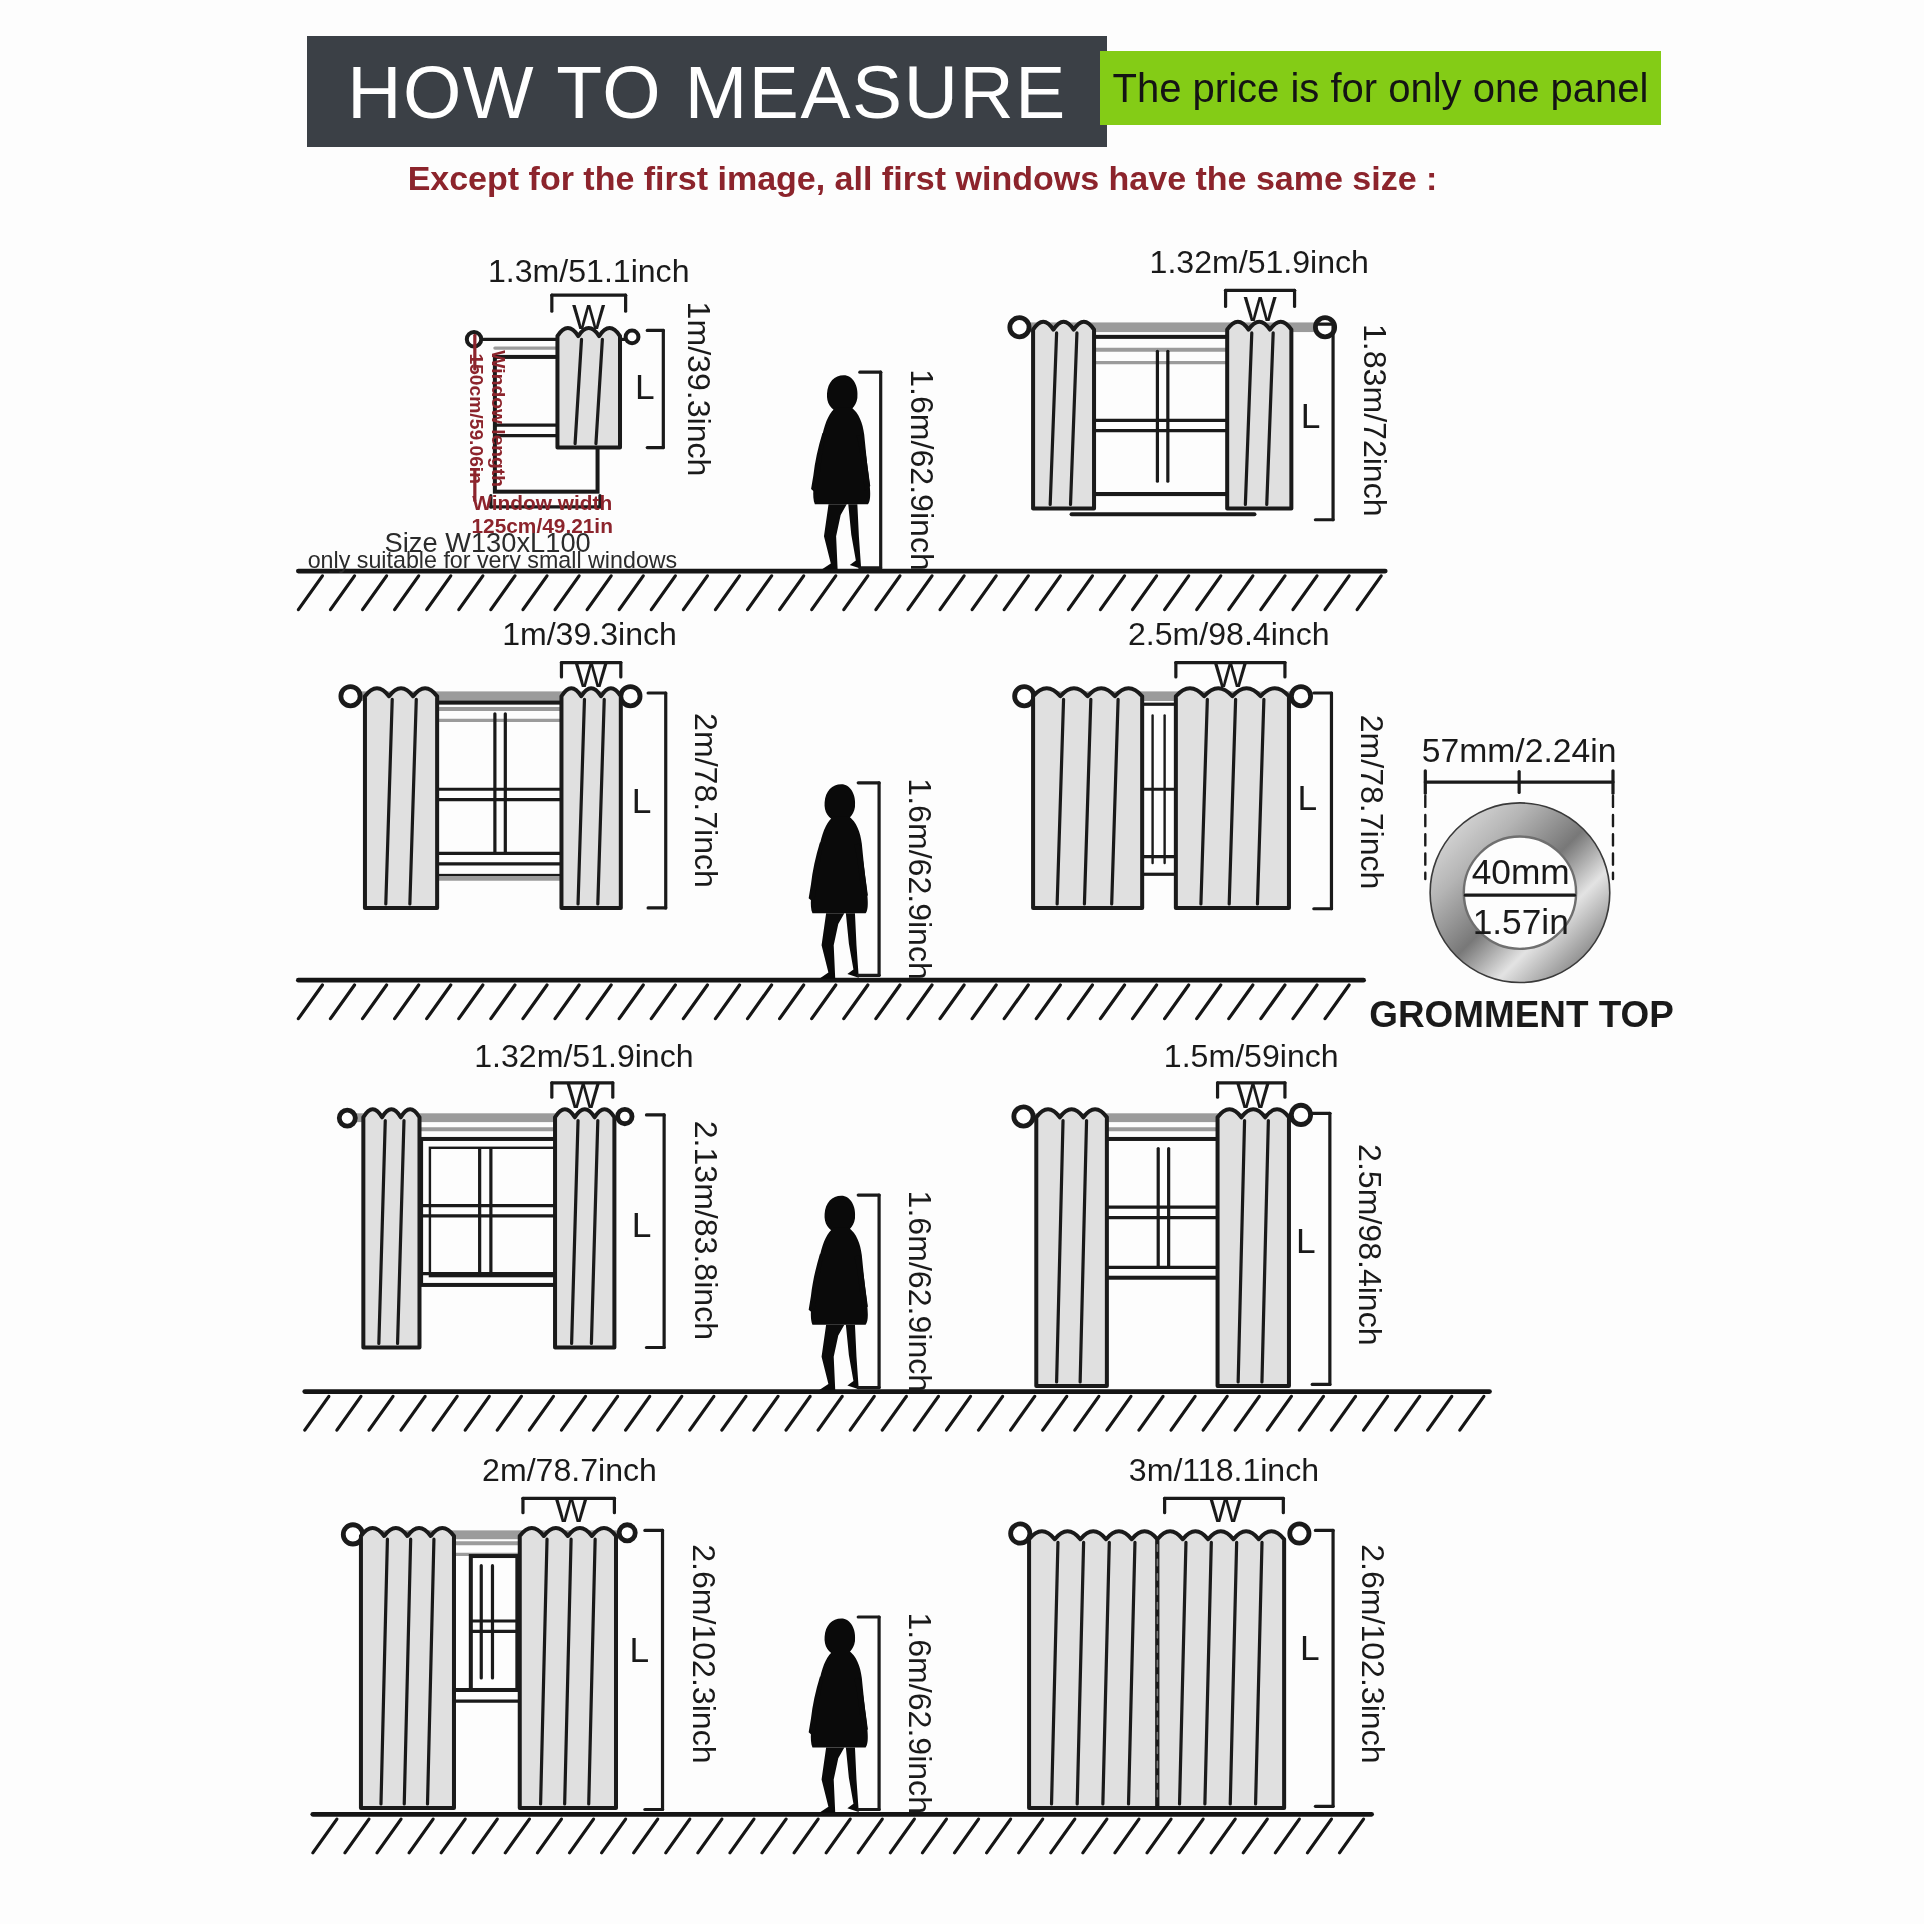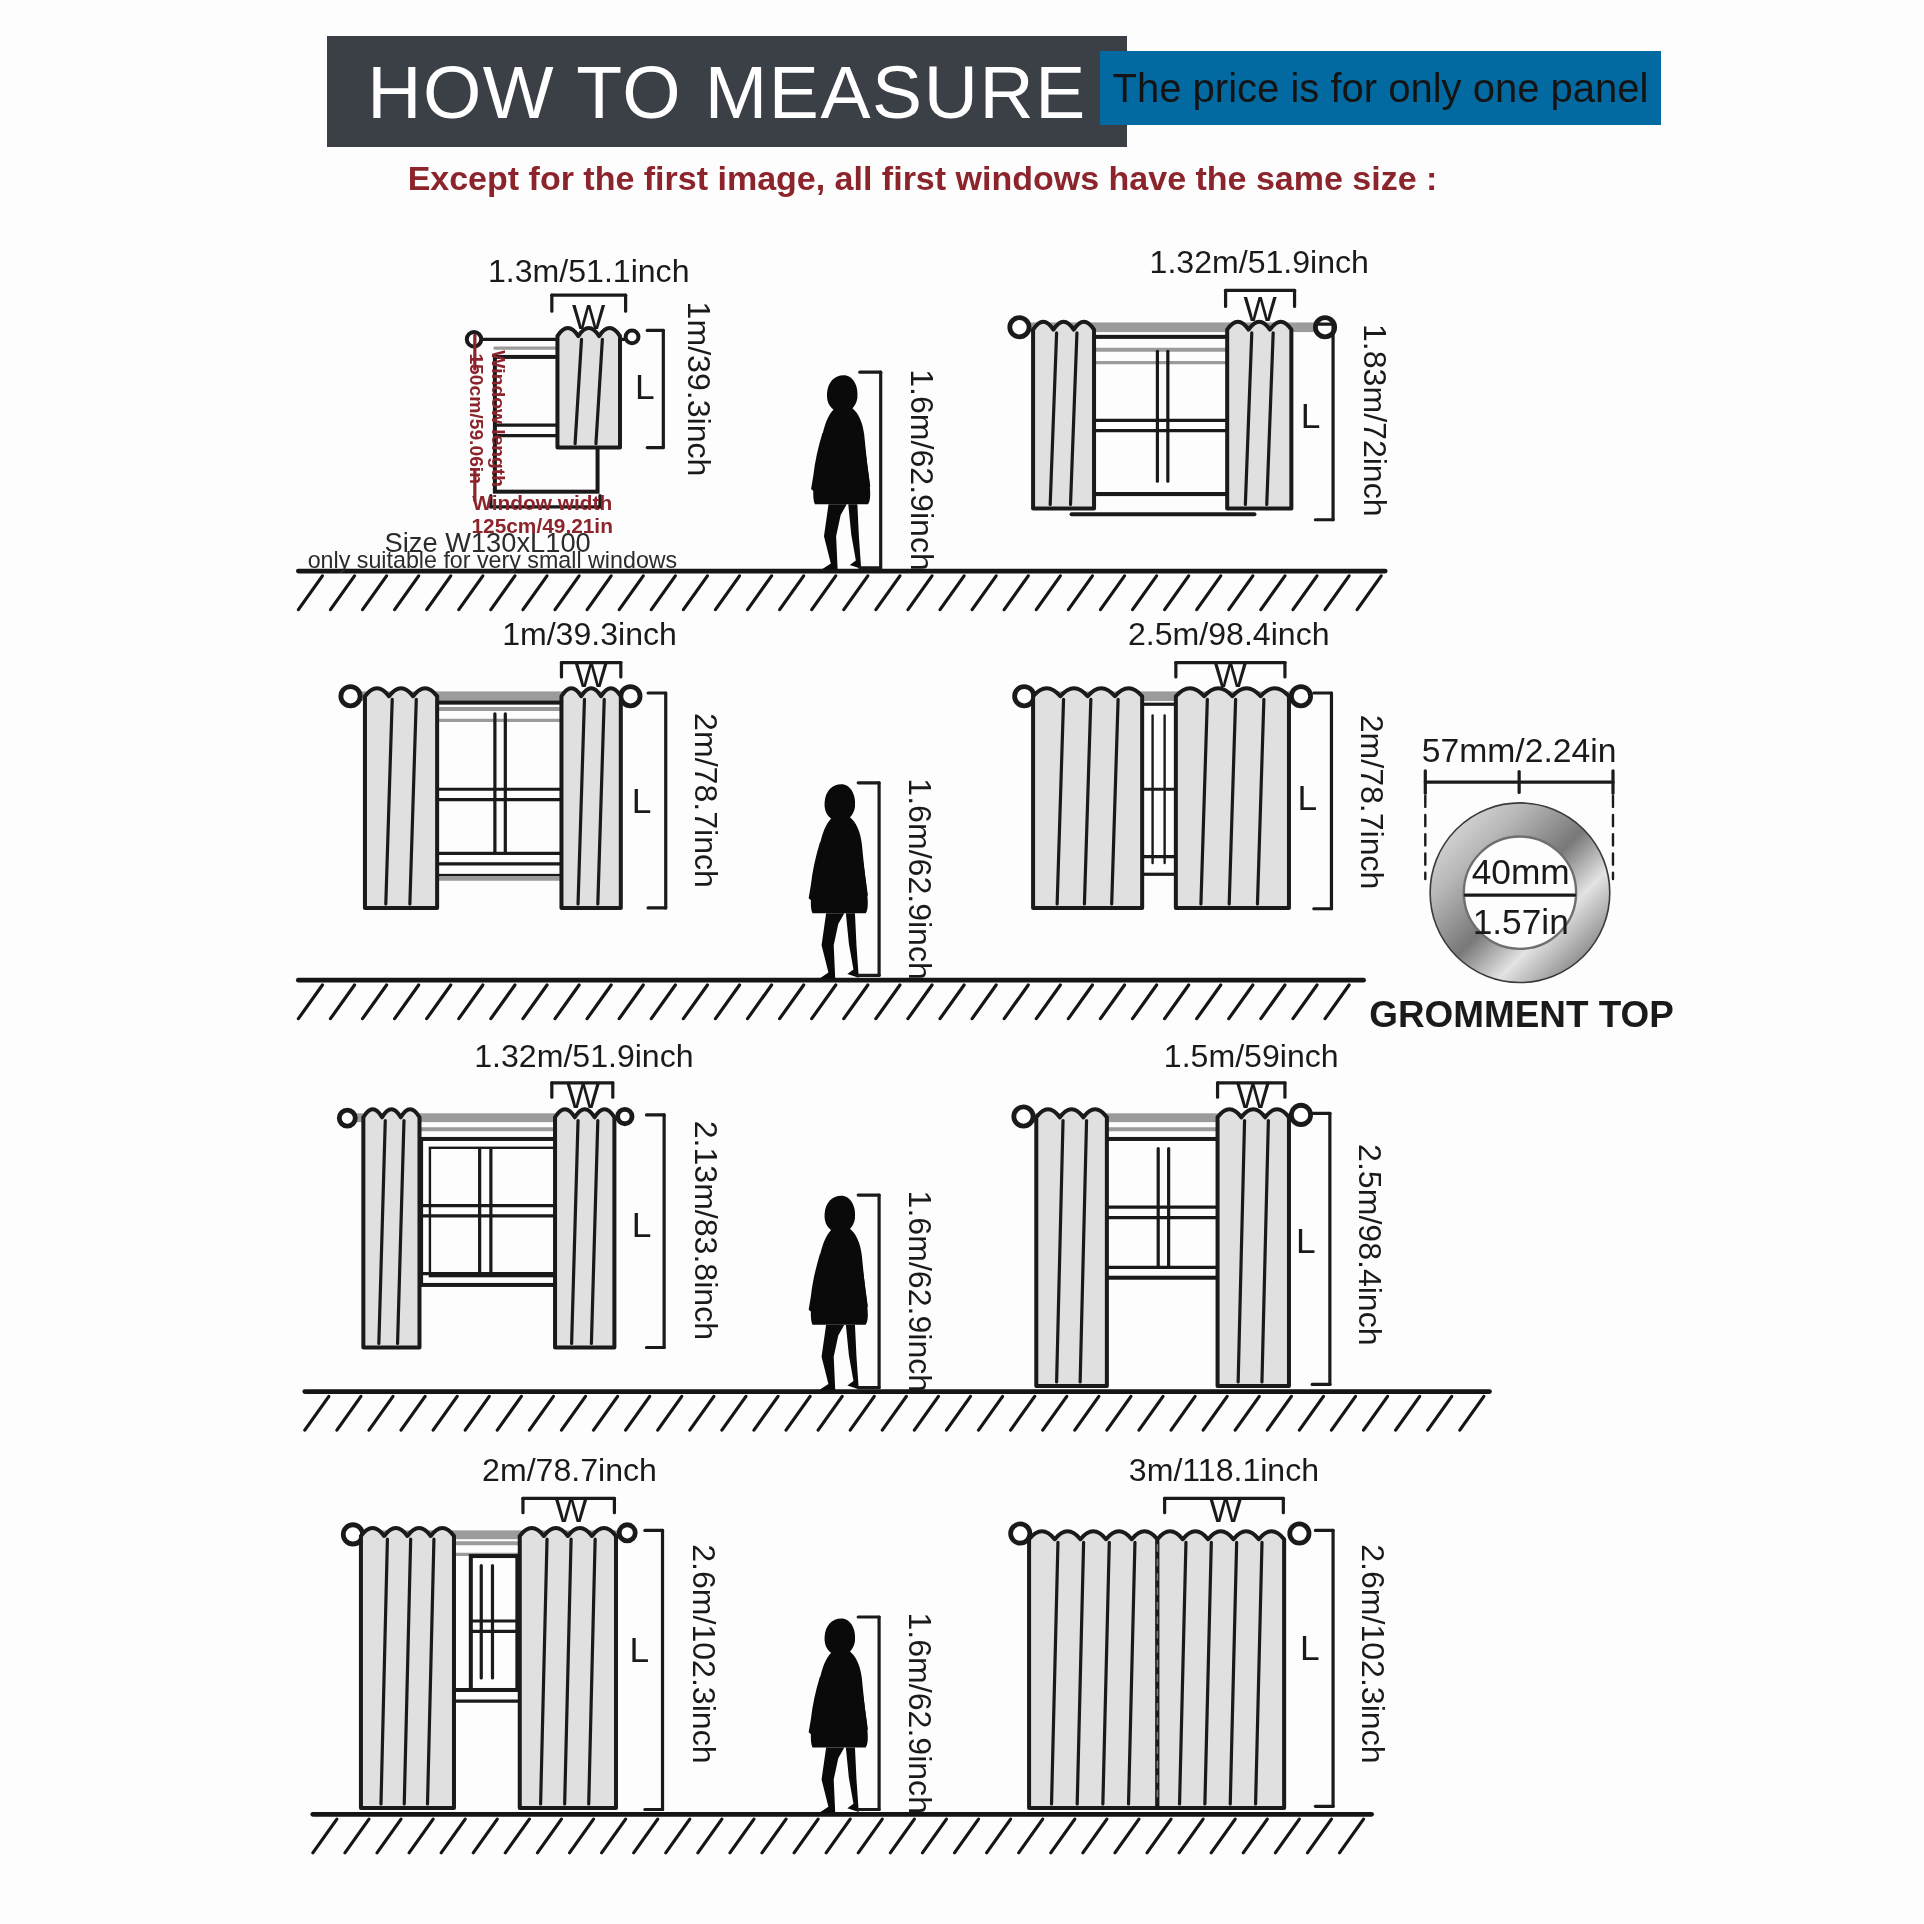--- a/index.html
+++ b/index.html
@@ -17,24 +17,24 @@
                font-size:34px;font-weight:700;}
   .intro-width{position:absolute;left:385px;top:205px;width:513px;text-align:center;
                font-size:37px;font-weight:700;}
   .intro-length{position:absolute;left:934px;top:205px;width:513px;text-align:center;
                font-size:37px;font-weight:700;}
 </style>
 </head>
 <body>
 
 <div class="page">
-  <div class="band-dark" style="background: rgb(59, 64, 70); margin-left: 20px;">
+  <div class="band-dark" style="background: rgb(59, 64, 70);">
     <span>HOW TO MEASURE</span>
   </div>
-  <div class="band-light" style="background: #0369a1;">
+  <div class="band-light" style="background: #84cc16;">
     <span>The price is for only one panel</span>
   </div>
   <div class="intro-line1" style="color: rgb(140, 36, 44);">Except for the first image, all first windows have the same size :</div>
   <svg id="scene" viewBox="0 0 2400 2400">
       <defs>
         <linearGradient id="metal" x1="0" y1="0" x2="1" y2="1">
           <stop offset="0" stop-color="#ededed"></stop>
           <stop offset="0.28" stop-color="#b5b5b5"></stop>
           <stop offset="0.5" stop-color="#787878"></stop>
           <stop offset="0.68" stop-color="#e3e3e3"></stop>

